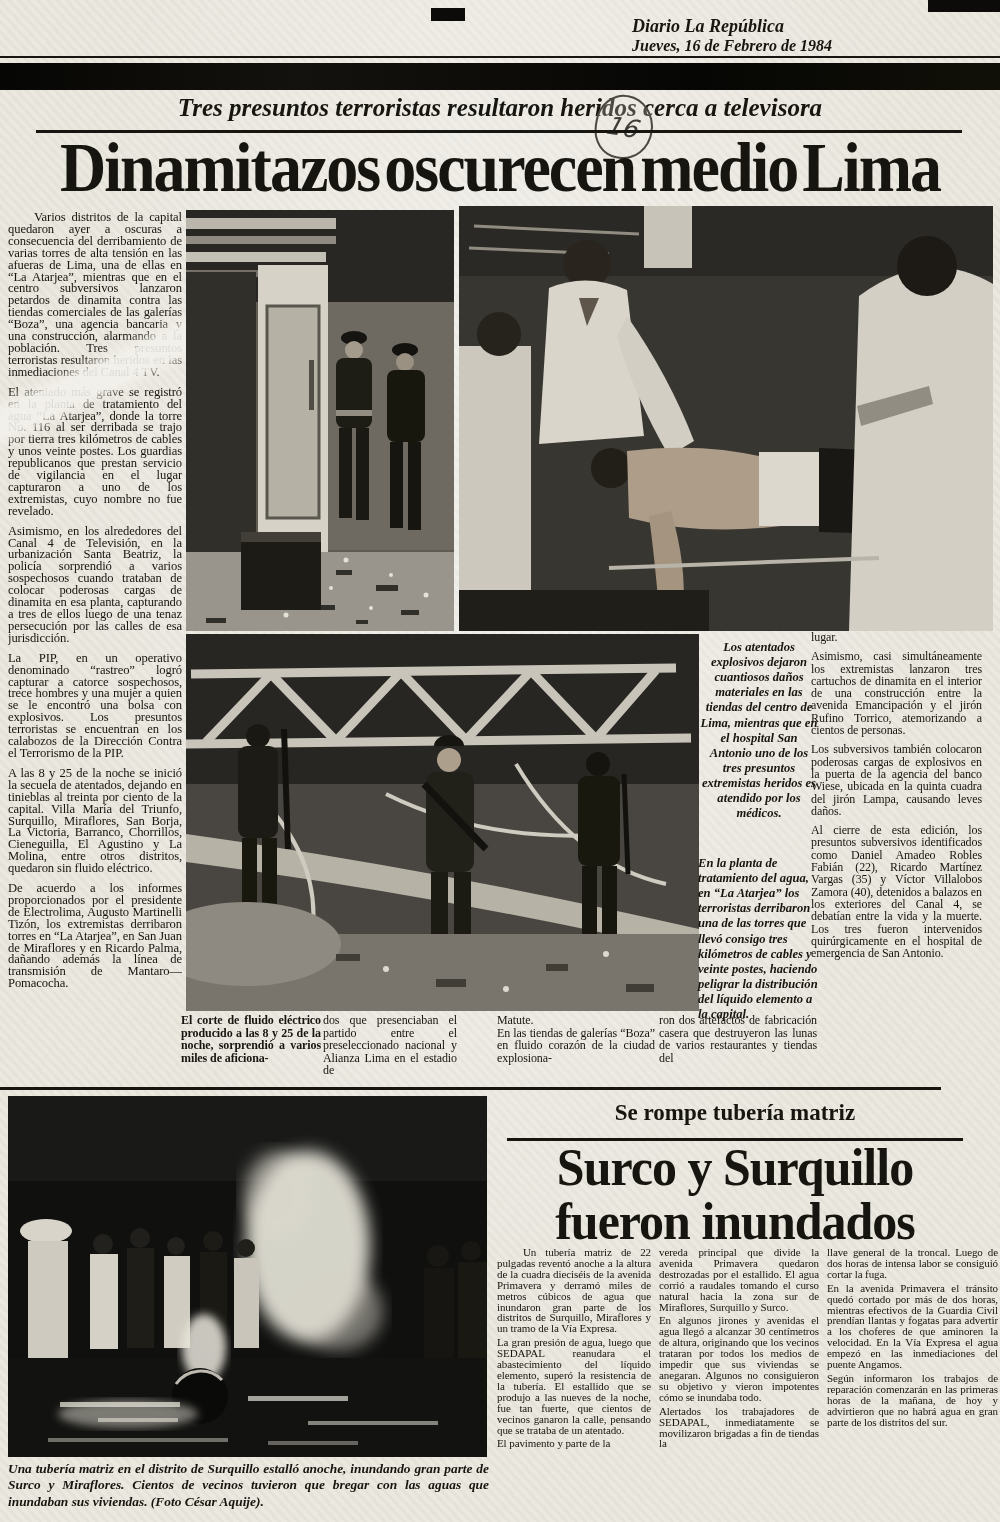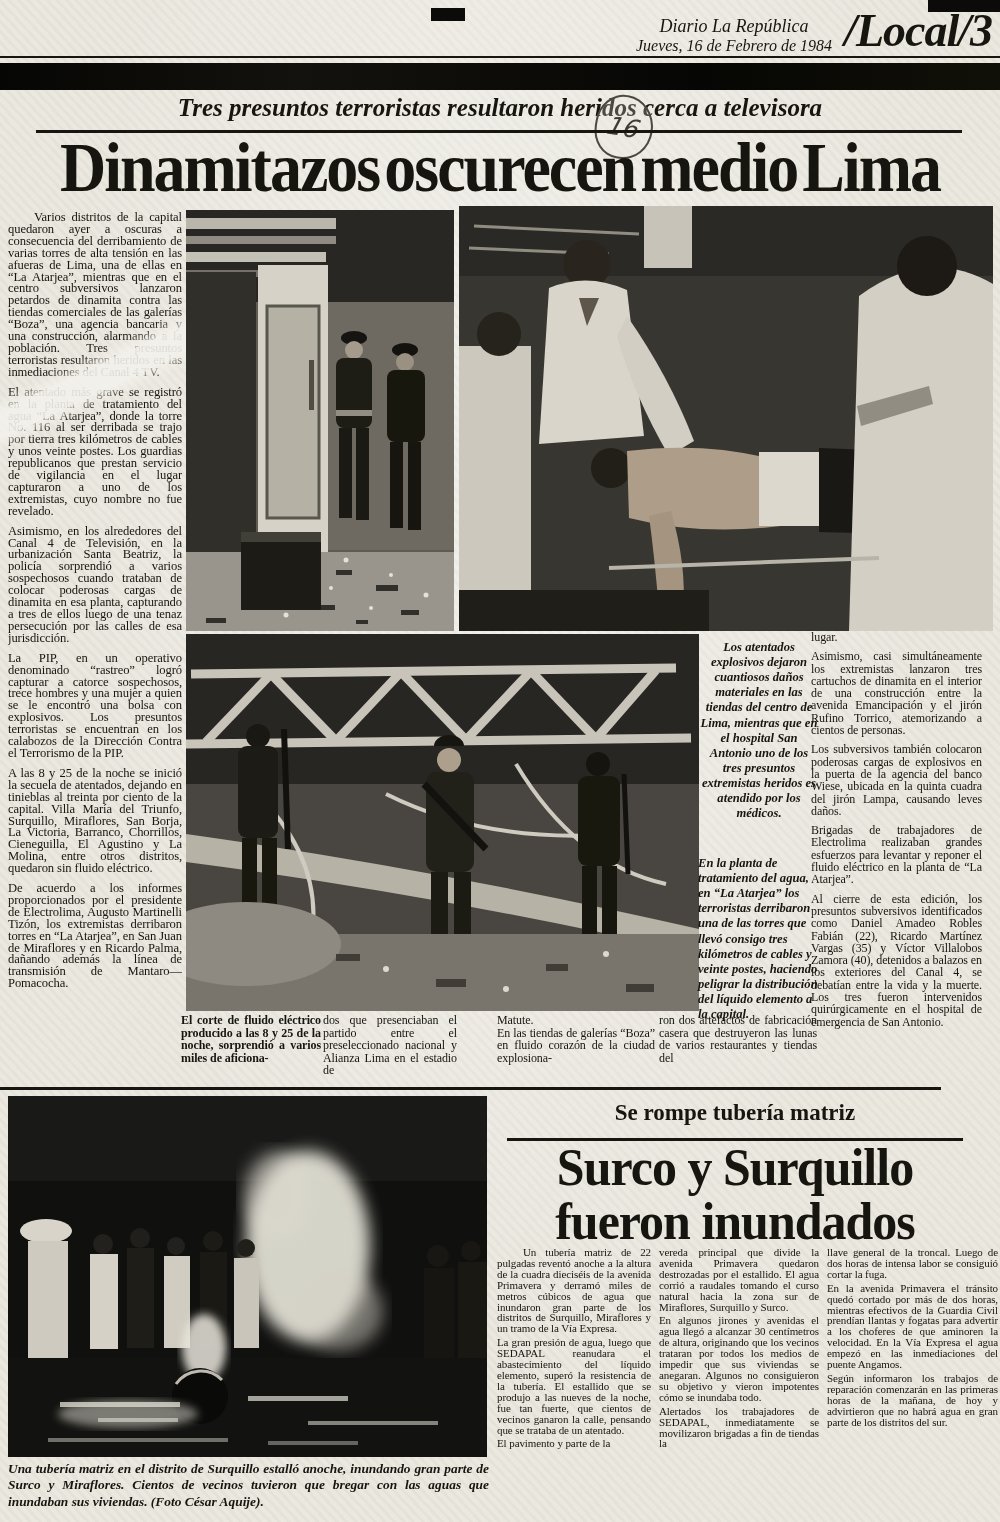--- a/index.html
+++ b/index.html
@@ -7,21 +7,21 @@
     position:relative;width:1000px;height:1522px;margin:0 auto;overflow:hidden;
     background:
       radial-gradient(ellipse at 50% 30%, rgba(255,255,255,.35), rgba(0,0,0,0) 60%),
       repeating-linear-gradient(47deg, rgba(120,115,100,.05) 0 3px, rgba(0,0,0,0) 3px 7px),
       #ebe8e0;
     color:#17150f;
     font-family:"Liberation Serif","DejaVu Serif",serif;
   }
   .abs{position:absolute;}
   
-  .mast{top:17px;right:168px;text-align:center;font-style:italic;font-weight:normal;line-height:1.1;}
+  .mast{top:17px;right:168px;text-align:left;font-style:italic;font-weight:bold;line-height:1.1;}
   .mast .l1{font-size:18px;}
   .mast .l2{font-size:16px;}
   .local{top:4px;right:8px;font-style:italic;font-weight:bold;font-size:46px;letter-spacing:-1px;}
   .rule{background:#17150f;}
   .topbar{top:63px;left:0;width:1000px;height:27px;background:linear-gradient(90deg,#060604,#14120e 30%,#060604 70%,#111008);}
   
   .kicker1{top:94px;left:0;width:1000px;text-align:center;font-style:italic;font-weight:bold;font-size:25px;}
   .circle16{top:95px;left:595px;width:54px;height:60px;border:2.5px solid #4a4841;border-radius:48% 52% 50% 46%;
     transform:rotate(9deg);display:flex;align-items:center;justify-content:center;
     font-family:"DejaVu Sans",sans-serif;font-style:italic;font-size:25px;color:#3d3b35;background:rgba(236,233,225,.25);}
@@ -56,21 +56,20 @@
 </style>
 </head>
 <body>
 
 <div class="page">
 
   <div class="abs mast">
     <div class="l1">Diario La República</div>
     <div class="l2">Jueves, 16 de Febrero de 1984</div>
   </div>
-  <div class="abs local">/Local/3</div>
   <div class="abs rule" style="top:56px;left:0;width:1000px;height:2px;"></div>
   <div class="abs topbar"></div>
   <div class="abs ink1"></div>
   <div class="abs ink2"></div>
 
   <div class="abs kicker1">Tres presuntos terroristas resultaron heridos cerca a televisora</div>
   <div class="abs circle16">
     <span style="transform:skewX(-8deg)">16</span>
   </div>
   <div class="abs rule" style="top:130px;left:36px;width:926px;height:3px;"></div>
@@ -231,21 +230,20 @@
     </svg>
   </div>
 
   <div class="abs cap cap1">Los atentados explosivos dejaron cuantiosos daños materiales en las tiendas del centro de Lima, mientras que en el hospital San Antonio uno de los tres presuntos extremistas heridos es atendido por los médicos.</div>
   <div class="abs cap cap2">En la planta de tratamiento del agua, en “La Atarjea” los terroristas derribaron una de las torres que llevó consigo tres kilómetros de cables y veinte postes, haciendo peligrar la distribución del líquido elemento a la capital.</div>
 
   <div class="abs col rightcol">
     <p>lugar.</p>
     <p>Asimismo, casi simultáneamente los extremistas lanzaron tres cartuchos de dinamita en el interior de una construcción entre la avenida Emancipación y el jirón Rufino Torrico, atemorizando a cientos de personas.</p>
     <p>Los subversivos también colocaron poderosas cargas de explosivos en la puerta de la agencia del banco Wiese, ubicada en la quinta cuadra del jirón Lampa, causando leves daños.</p>
-    <p>Brigadas de trabajadores de Electrolima realizaban grandes esfuerzos para levantar y reponer el fluido eléctrico en la planta de “La Atarjea”.</p>
     <p>Al cierre de esta edición, los presuntos subversivos identificados como Daniel Amadeo Robles Fabián (22), Ricardo Martínez Vargas (35) y Víctor Villalobos Zamora (40), detenidos a balazos en los exteriores del Canal 4, se debatían entre la vida y la muerte. Los tres fueron intervenidos quirúrgicamente en el hospital de emergencia de San Antonio.</p>
   </div>
 
   <div class="abs col bcol" style="left:181px;width:140px;font-weight:bold;">
     <p>El corte de fluido eléctrico producido a las 8 y 25 de la noche, sorprendió a varios miles de aficiona-</p>
   </div>
   <div class="abs col bcol" style="left:323px;width:134px;">
     <p>dos que presenciaban el partido entre el preseleccionado nacional y Alianza Lima en el estadio de</p>
   </div>
   <div class="abs col bcol" style="left:497px;width:158px;">

